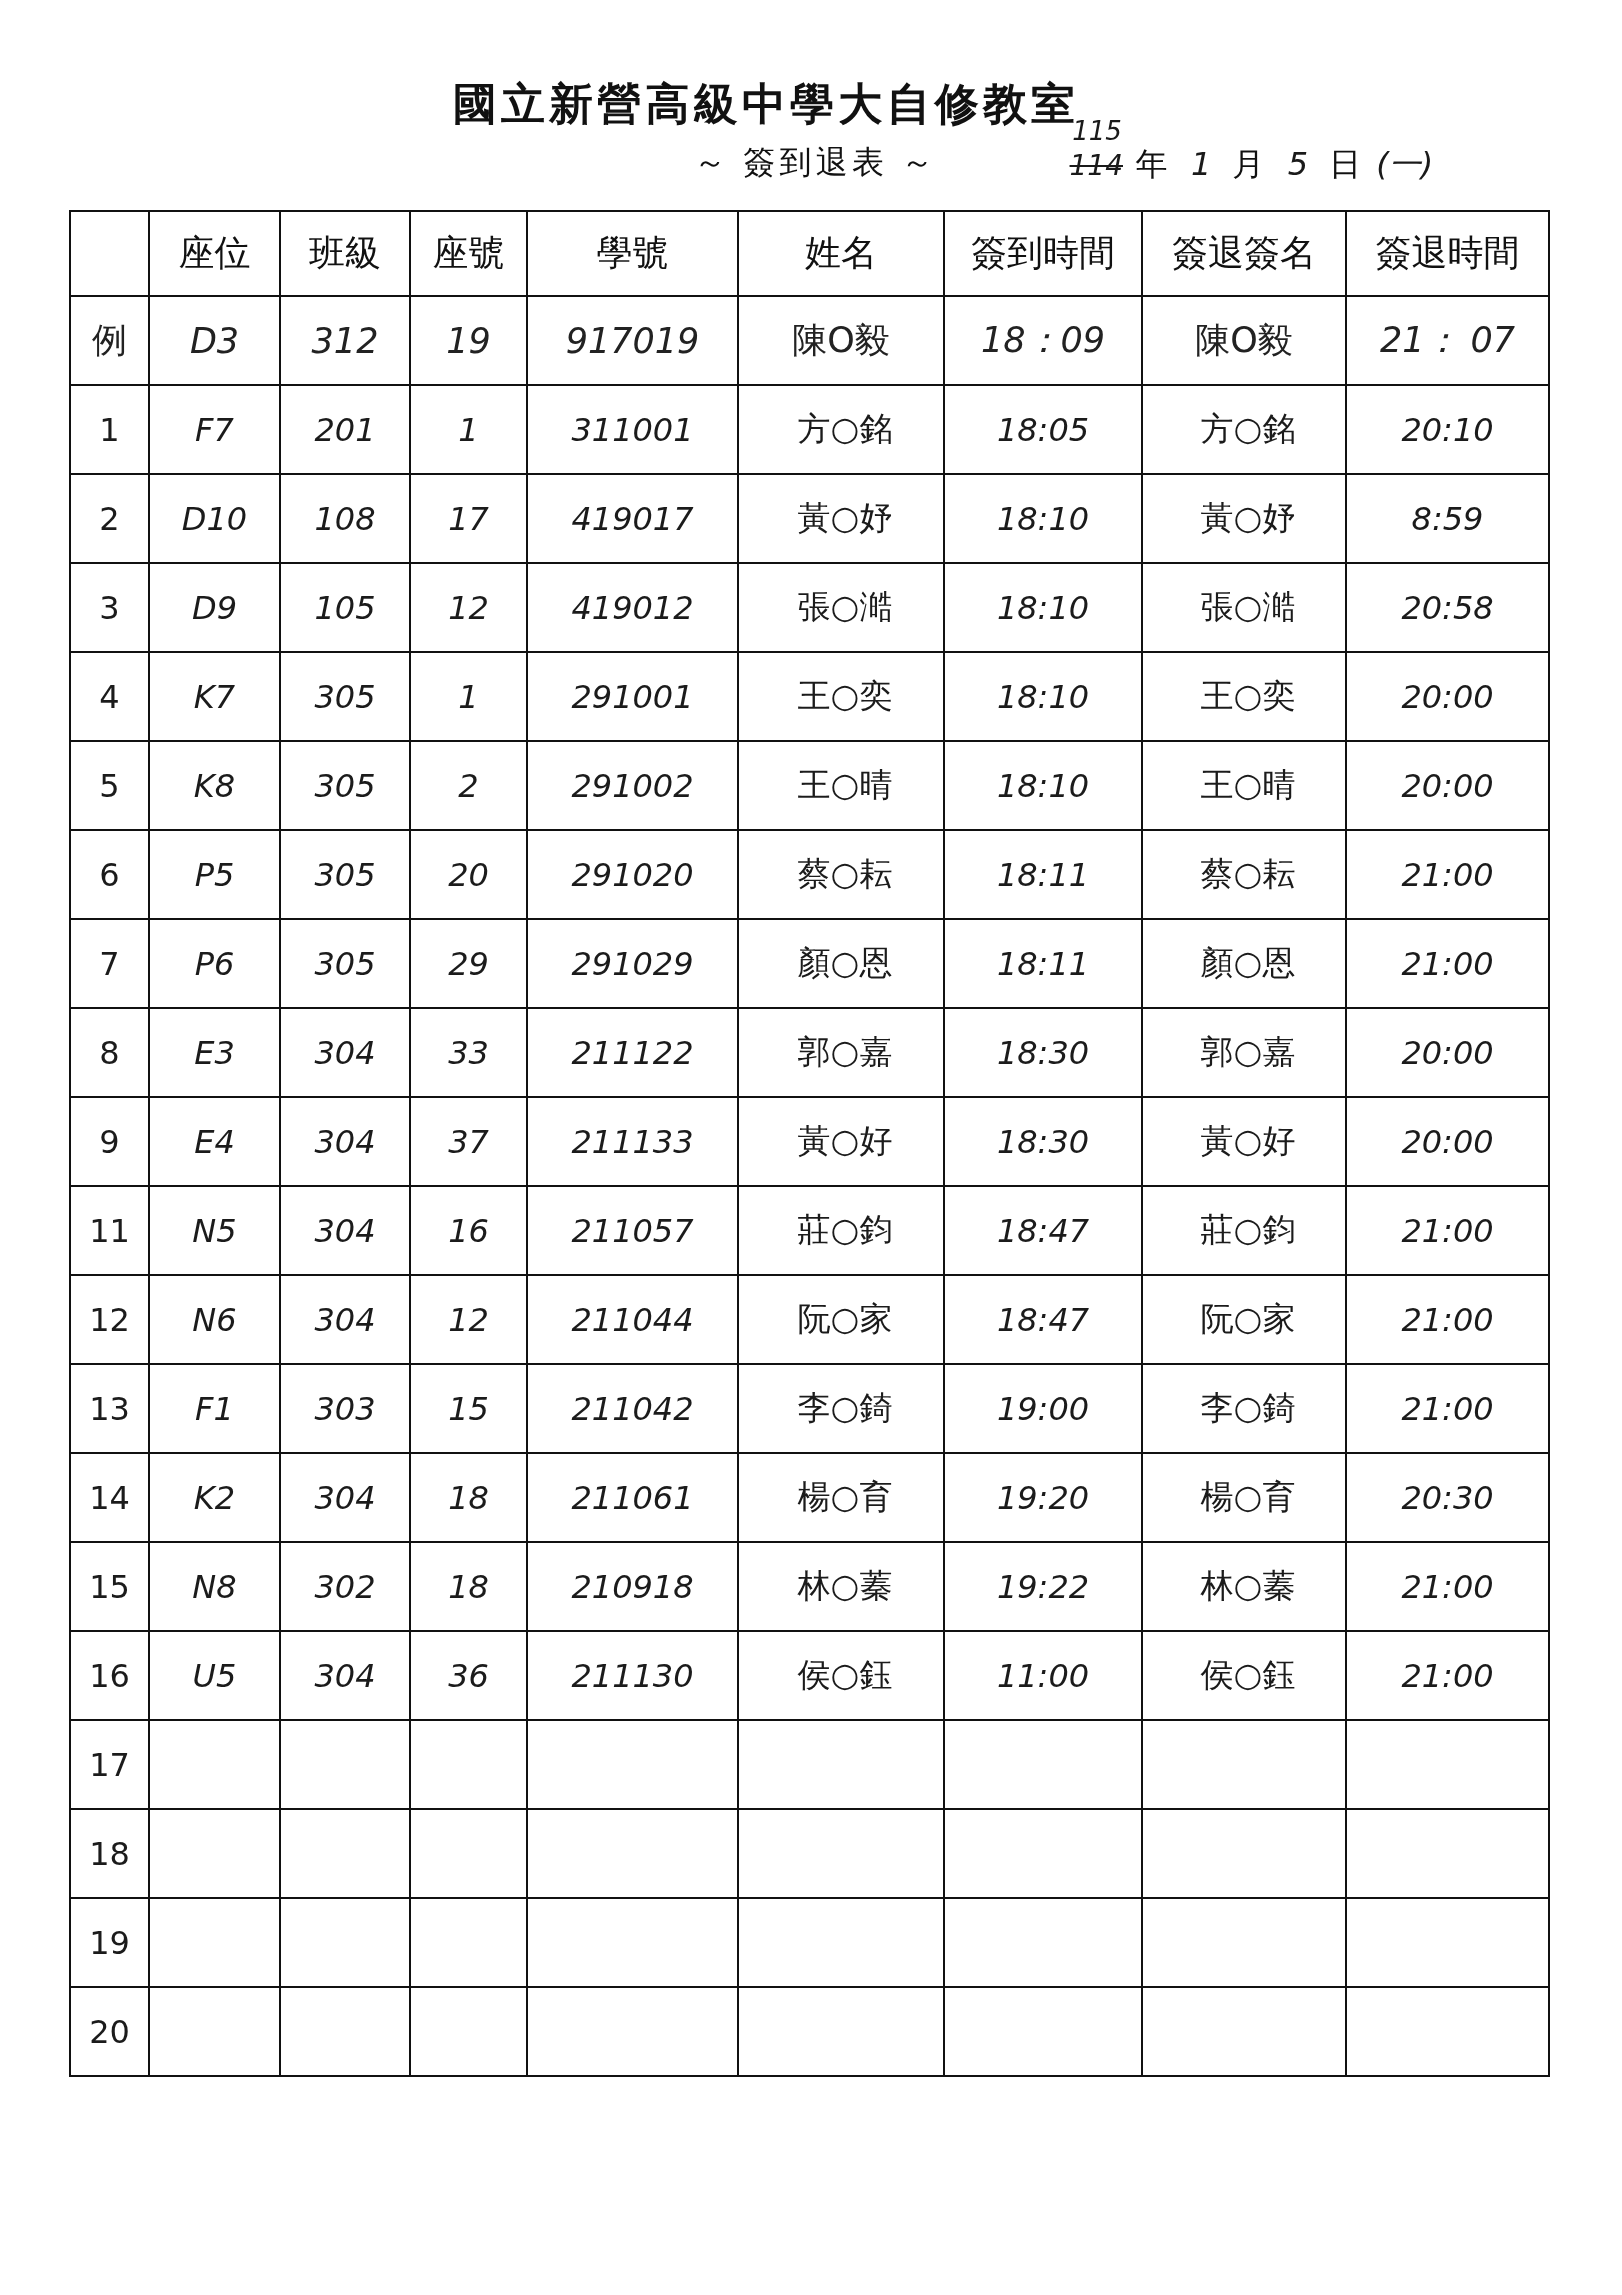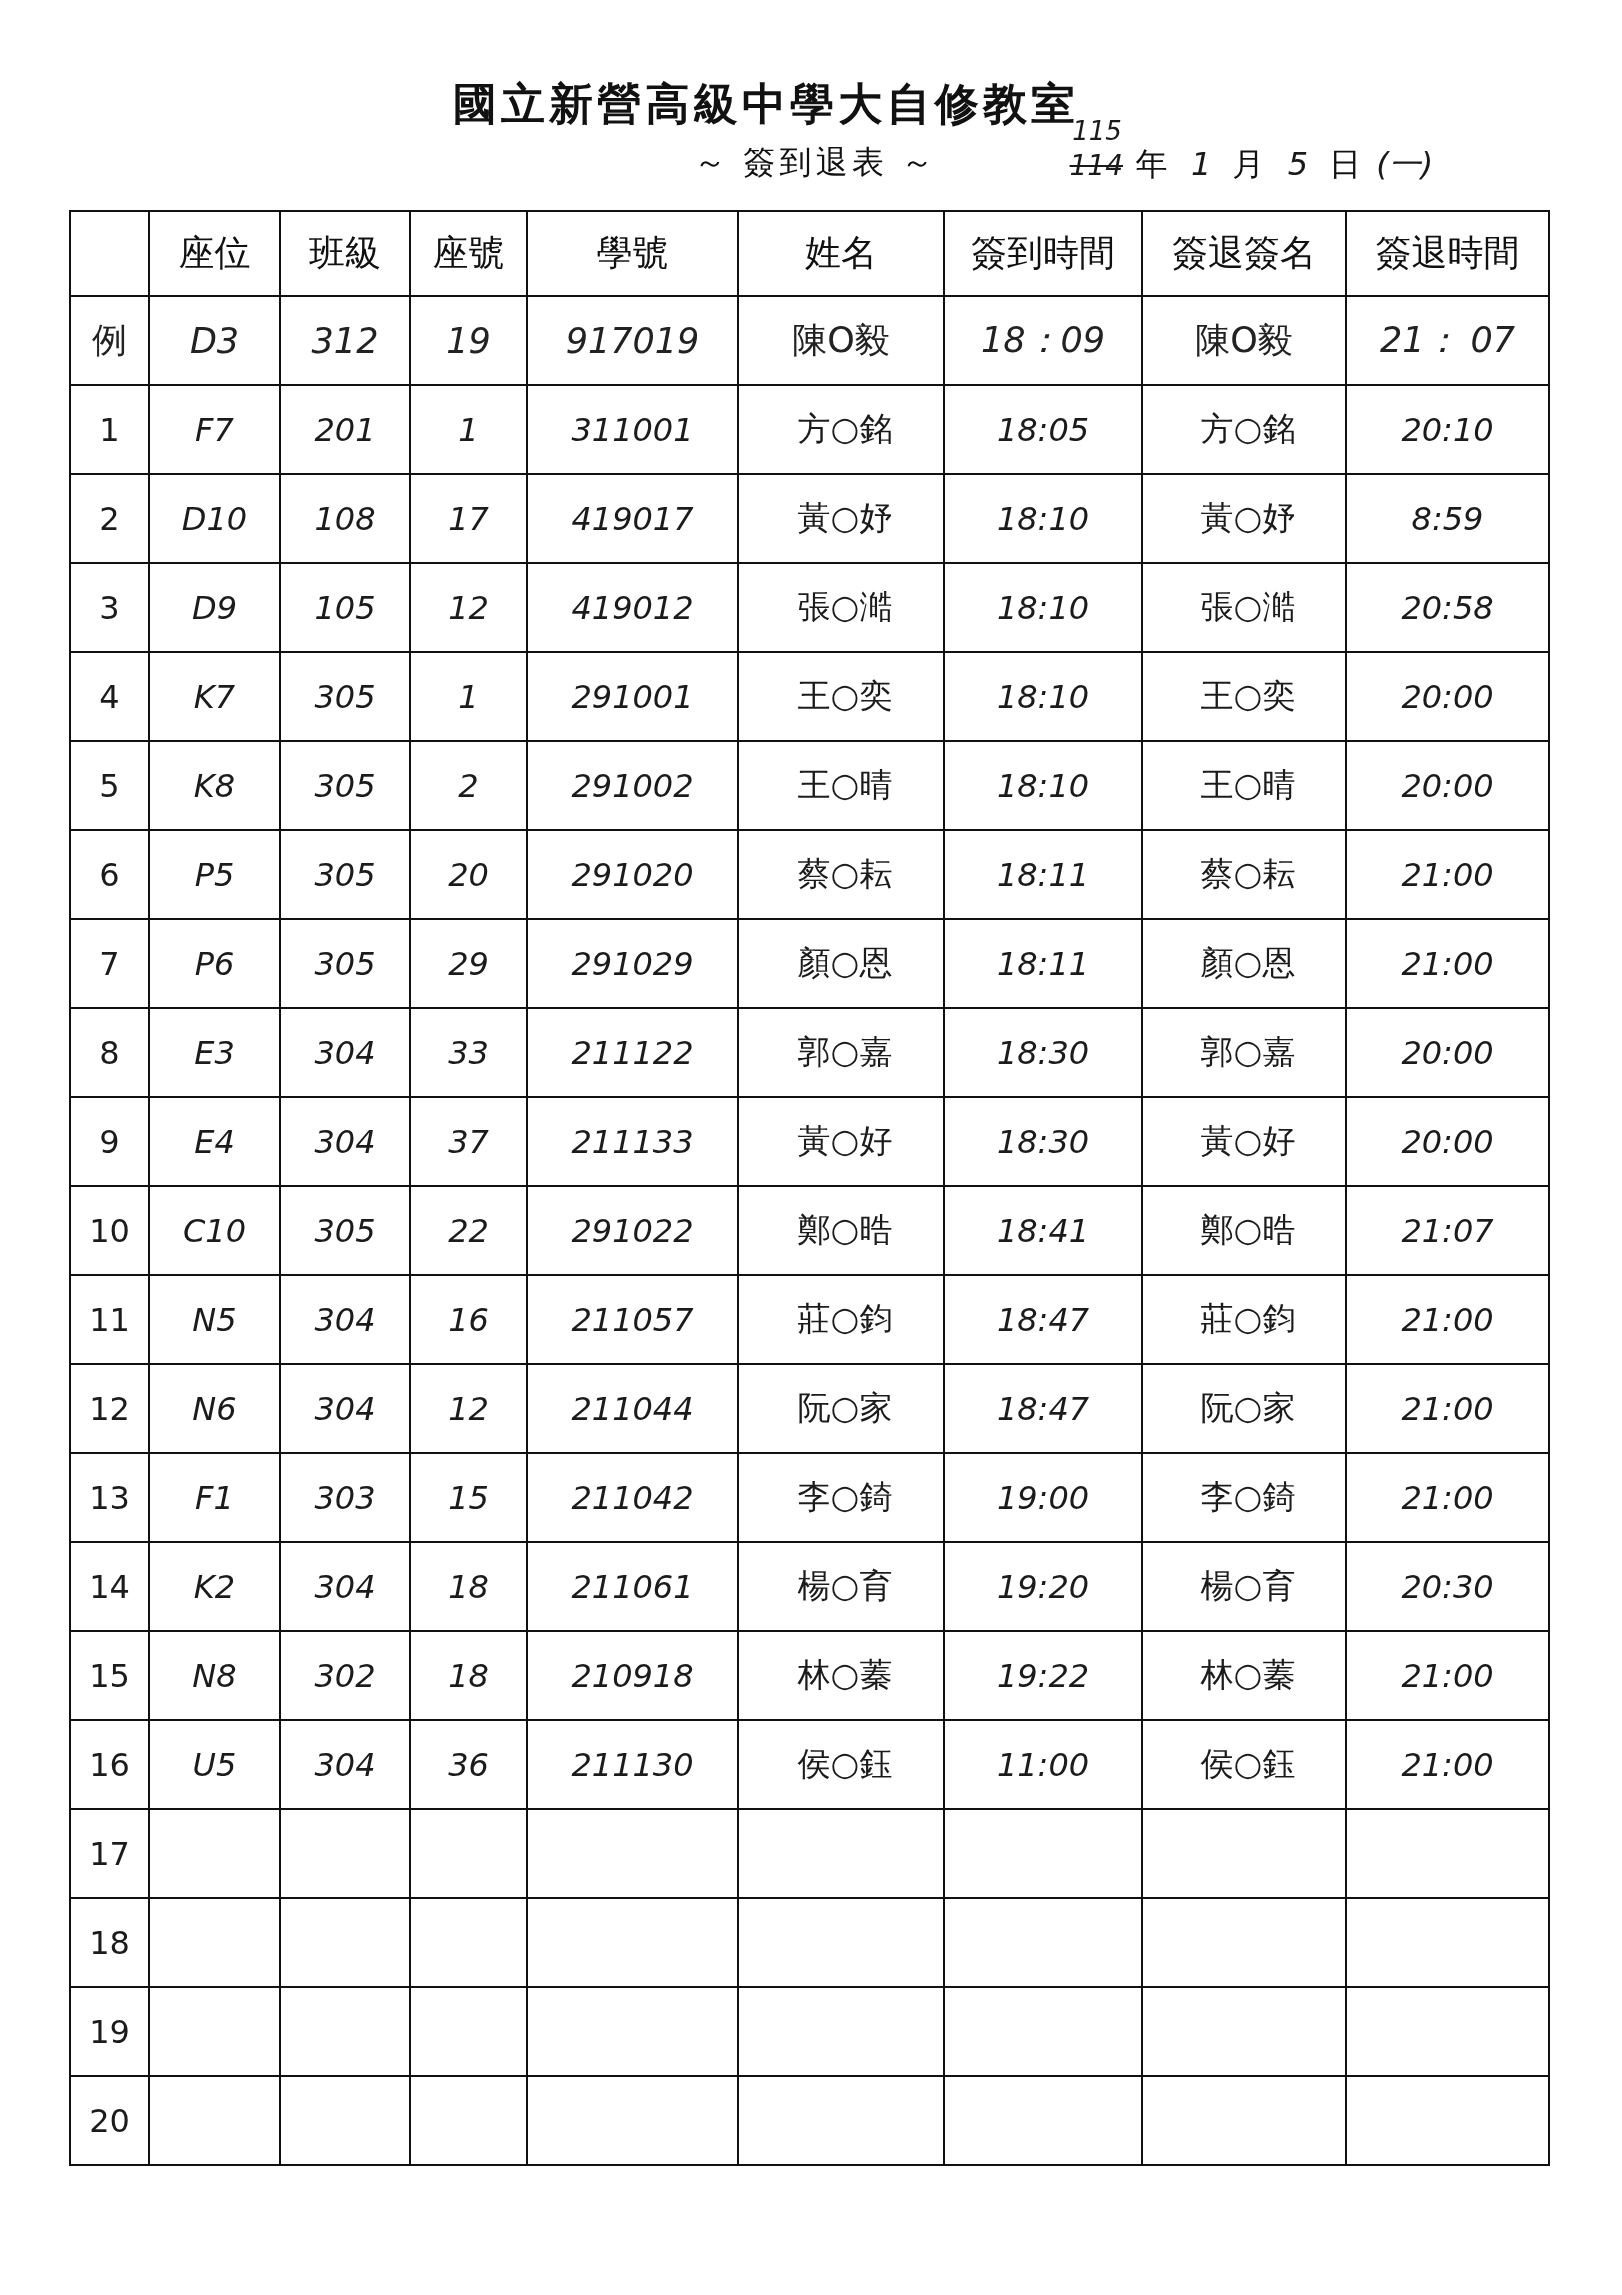--- a/index.html
+++ b/index.html
@@ -280,31 +280,20 @@
         <td>E4</td>
         <td>304</td>
         <td>37</td>
         <td>211133</td>
         <td class="name">黃○好</td>
         <td>18:30</td>
         <td class="sig">黃○好</td>
         <td>20:00</td>
       </tr>
       <tr class="row">
-        <td class="rownum">10</td>
-        <td>C10</td>
-        <td>305</td>
-        <td>22</td>
-        <td>291022</td>
-        <td class="name">鄭○晧</td>
-        <td>18:41</td>
-        <td class="sig">鄭○晧</td>
-        <td>21:07</td>
-      </tr>
-      <tr class="row">
         <td class="rownum">11</td>
         <td>N5</td>
         <td>304</td>
         <td>16</td>
         <td>211057</td>
         <td class="name">莊○鈞</td>
         <td>18:47</td>
         <td class="sig">莊○鈞</td>
         <td>21:00</td>
       </tr>

